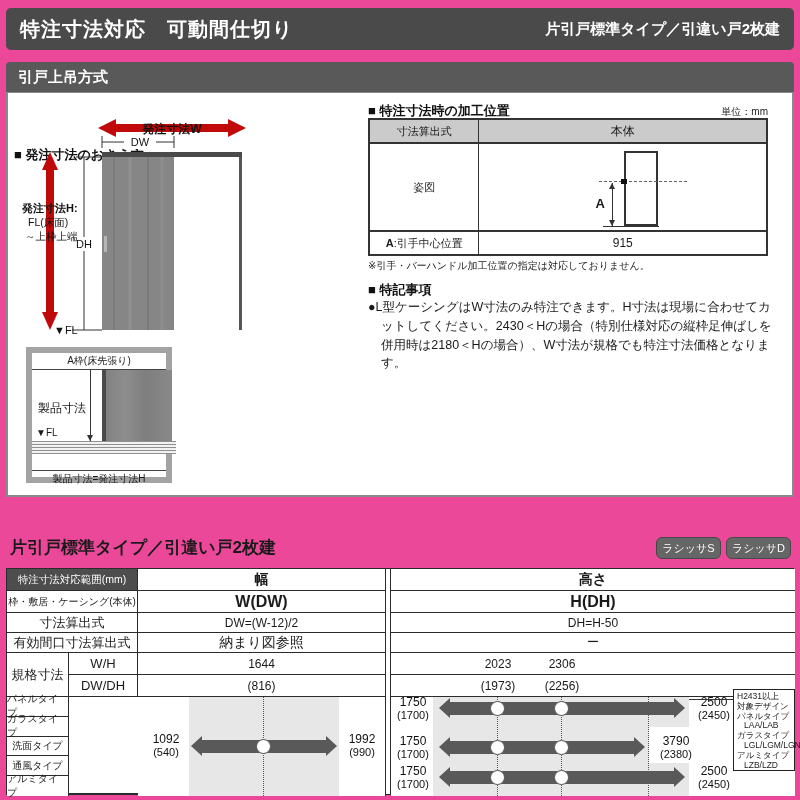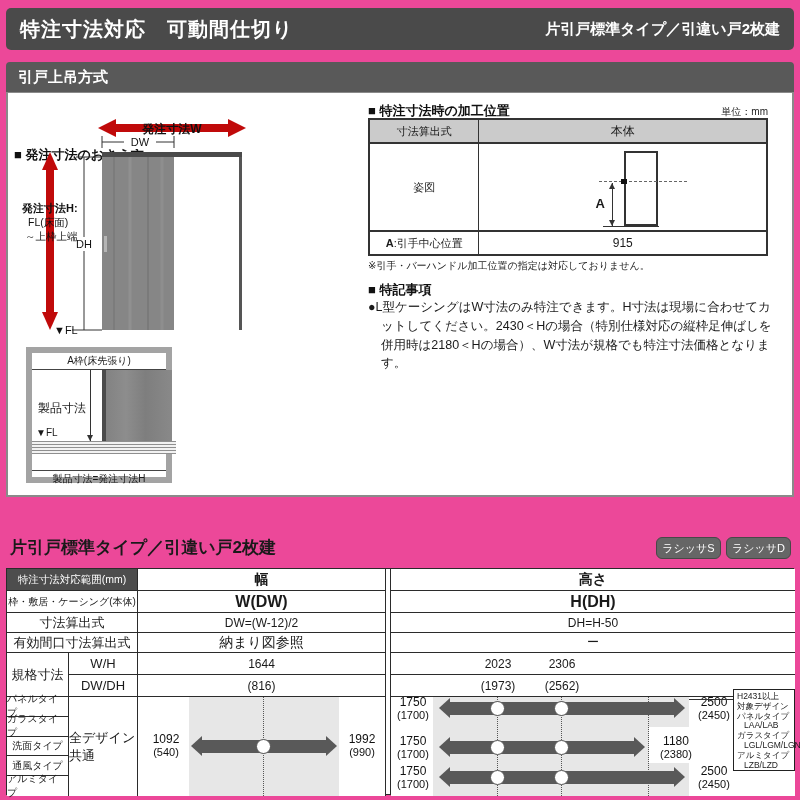--- a/index.html
+++ b/index.html
@@ -222,29 +222,28 @@
     <div class="cell lbl" style="left:62px;top:84px;width:69px;height:22px;">W/H</div>
     <div class="cell lbl" style="left:62px;top:106px;width:69px;height:22px;">DW/DH</div>
     <div class="cell" style="left:131px;top:84px;width:248px;height:22px;font-size:12px;">1644</div>
     <div class="cell" style="left:131px;top:106px;width:248px;height:22px;font-size:12px;">(816)</div>
     <div class="cell noline-r" style="left:384px;top:84px;width:404px;height:22px;">
       <span class="abs" style="left:85px;width:44px;text-align:center;font-size:12px;">2023</span>
       <span class="abs" style="left:149px;width:44px;text-align:center;font-size:12px;">2306</span>
     </div>
     <div class="cell noline-r" style="left:384px;top:106px;width:404px;height:22px;">
       <span class="abs" style="left:85px;width:44px;text-align:center;font-size:12px;">(1973)</span>
-      <span class="abs" style="left:149px;width:44px;text-align:center;font-size:12px;">(2562)</span>
+      <span class="abs" style="left:149px;width:44px;text-align:center;font-size:12px;">(2256)</span>
     </div>
 
     <div class="cell lbl" style="left:0;top:128px;width:62px;height:19.8px;font-size:10px;">パネルタイプ</div>
     <div class="cell lbl" style="left:0;top:147.8px;width:62px;height:19.8px;font-size:10px;">ガラスタイプ</div>
     <div class="cell lbl" style="left:0;top:167.6px;width:62px;height:19.8px;font-size:10px;">洗面タイプ</div>
     <div class="cell lbl" style="left:0;top:187.4px;width:62px;height:19.8px;font-size:10px;">通風タイプ</div>
     <div class="cell lbl noline-b" style="left:0;top:207.2px;width:62px;height:19.8px;font-size:10px;">アルミタイプ</div>
-    <div class="cell lbl noline-b" style="left:62px;top:128px;width:69px;height:99px;">全デザイン共通</div>
 
     <div class="chart" style="left:131px;top:128px;width:248px;height:99px;border-right:1px solid #2b2b2b;">
       <div class="gray" style="left:51px;top:0;width:150px;height:99px;"></div>
       <div class="vdot" style="left:125px;height:99px;"></div>
       <div class="range-band" style="left:64px;top:43px;width:124px;"></div>
       <div class="range-dot" style="left:118px;top:42px;"></div>
       <div class="rng-lbl" style="left:6px;top:36px;width:44px;">
         <div>1092</div>
           <div class="sub">(540)</div>
       </div>
@@ -275,21 +274,21 @@
       </div>
 
       <div class="range-band" style="left:59px;top:43.5px;width:184px;"></div>
       <div class="range-dot" style="left:99px;top:42.5px;"></div>
       <div class="range-dot" style="left:163px;top:42.5px;"></div>
       <div class="rng-lbl" style="left:0;top:38px;width:44px;">
         <div>1750</div>
           <div class="sub">(1700)</div>
       </div>
       <div class="rng-lbl" style="left:261px;top:38px;width:48px;">
-        <div>1180</div>
+        <div>3790</div>
           <div class="sub">(2380)</div>
       </div>
 
       <div class="range-band" style="left:59px;top:73.5px;width:224px;"></div>
       <div class="range-dot" style="left:99px;top:72.5px;"></div>
       <div class="range-dot" style="left:163px;top:72.5px;"></div>
       <div class="rng-lbl" style="left:0;top:68px;width:44px;">
         <div>1750</div>
           <div class="sub">(1700)</div>
       </div>

